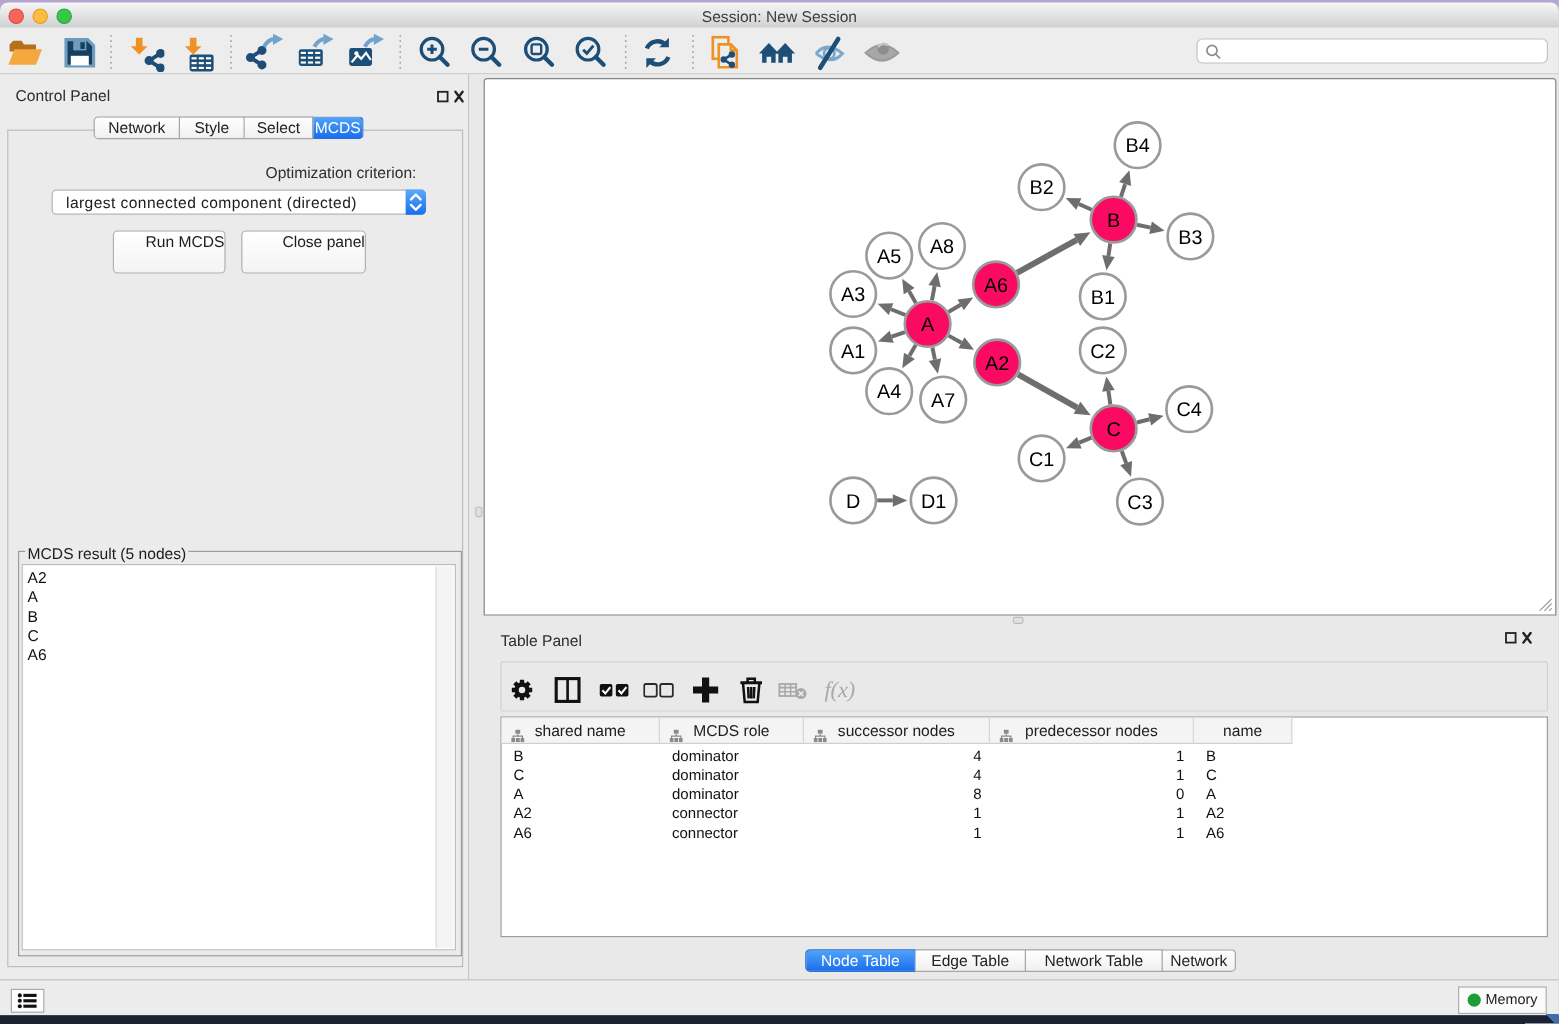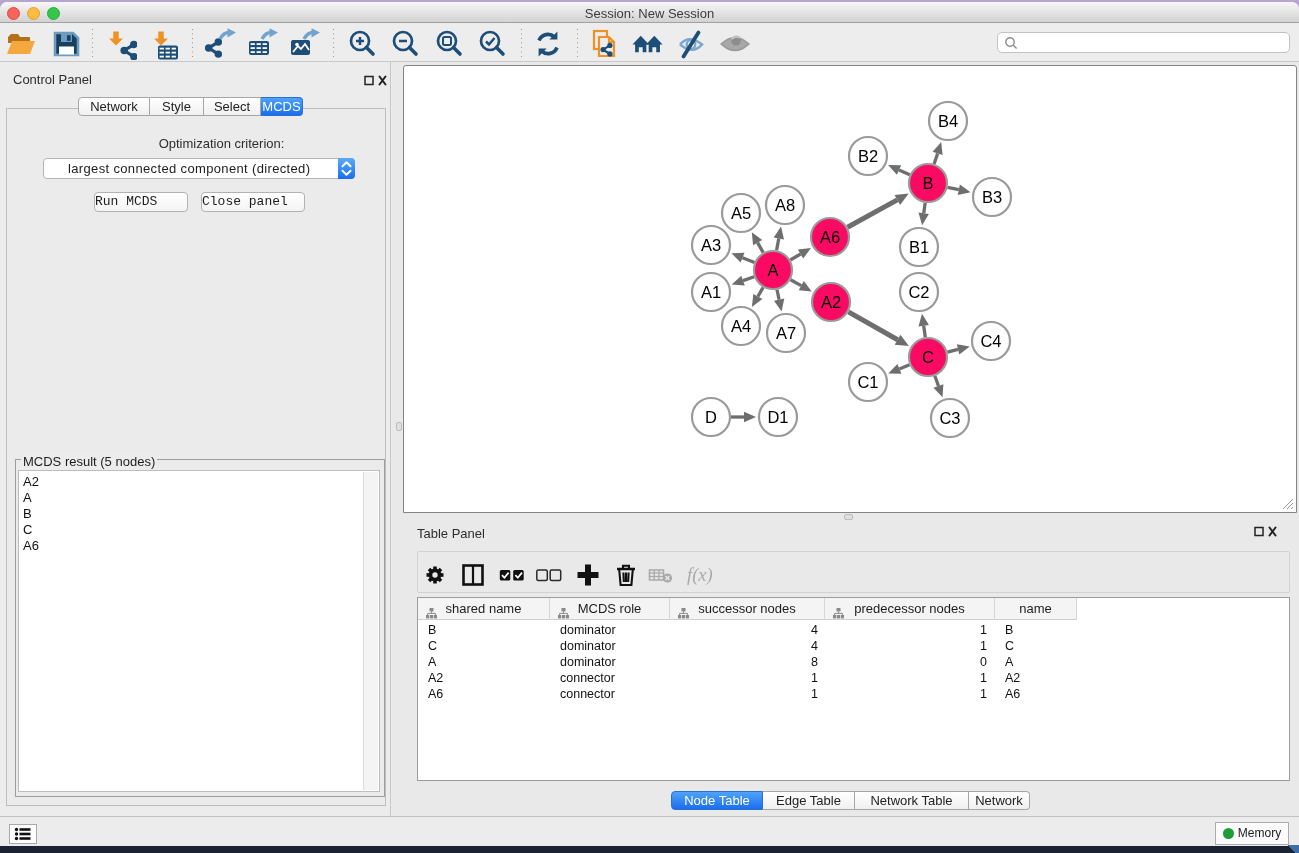--- a/index.html
+++ b/index.html
@@ -14,24 +14,24 @@
 #toolbar { position:absolute; left:0; top:21px; width:100%; height:39px; background:#ededed; border-bottom:1px solid #c9c9c9; }
 .tsep { position:absolute; top:6px; height:29px; width:1px; background-image:linear-gradient(#8f8f8f 28%, transparent 28%); background-size:1px 4.5px; }
 .ticon { position:absolute; top:5px; width:32px; height:32px; }
 #searchbox { position:absolute; left:997px; top:9px; width:293px; height:21px; background:#fff; border:1px solid #c2c2c2; border-radius:5px; }
 #cpanel { position:absolute; left:0; top:60px; width:391px; height:754px; background:#ececec; border-right:1px solid #c6c6c6; }
 #cpanel .phead { position:absolute; left:13px; top:10px; font-size:13px; color:#2d2d2d; }
 .tab { height:19px; line-height:17px; font-size:13px; color:#222; background:linear-gradient(#ffffff,#f0f0f0); border:1px solid #a6a6a6; border-left:none; text-align:center; }
 .tab.first { border-left:1px solid #a6a6a6; border-radius:4px 0 0 4px; }
 .tab.last { border-radius:0 4px 4px 0; }
 .tab.sel { background:linear-gradient(#4fa3f8,#1a6eee); color:#fff; border-color:#2a6fd4; }
-#optlabel { position:absolute; left:0; width:347px; top:74px; text-align:center; font-size:13px; color:#2d2d2d;margin-left:48px; }
-#combo { position:absolute; left:43px; top:96px; width:312px; height:21px; background:#fff; border:1px solid #b5b5b5; border-radius:4px; font-size:13px; letter-spacing:0.35px; color:#1c1c1c; line-height:19px; padding-left:24px; }
+#optlabel { position:absolute; left:0; width:347px; top:74px; text-align:right; font-size:13px; color:#2d2d2d; }
+#combo { position:absolute; left:43px; top:96px; width:312px; height:21px; background:#fff; border:1px solid #b5b5b5; border-radius:4px; font-size:13px; letter-spacing:0.35px; color:#1c1c1c; line-height:19px; padding-left:11px; }
 #combo .spin { position:absolute; right:-1px; top:-1px; width:17px; height:21px; border-radius:0 4px 4px 0; background:linear-gradient(#5aaaf9,#176fee); }
-.btn { position:absolute; height:20px; background:linear-gradient(#ffffff,#f4f4f4); border:1px solid #b2b2b2; border-radius:4px; font-size:13px; color:#1c1c1c; text-align:left; line-height:18px;font-family:Liberation Mono, monospace; }
+.btn { position:absolute; height:36px; background:linear-gradient(#ffffff,#f4f4f4); border:1px solid #b2b2b2; border-radius:4px; font-size:13px; color:#1c1c1c; text-align:right; line-height:18px; }
 #fieldset { position:absolute; left:15px; top:397px; width:370px; height:338px; border:1px solid #9d9d9d; }
 #fieldlegend { position:absolute; left:21px; top:392px; background:#ececec; font-size:13px; color:#1d1d1d; padding:0 2px; }
 #listbox { position:absolute; left:18px; top:408px; width:362px; height:322px; background:#fff; border:1px solid #bdbdbd; font-size:13px; color:#111; }
 #listbox .it { height:16px; line-height:16px; padding-left:4px; }
 #listbox .sb { position:absolute; right:1px; top:1px; width:15px; height:318px; background:#f4f4f4; border-left:1px solid #dcdcdc; }
 #rightarea { position:absolute; left:392px; top:60px; width:907px; height:754px; background:#e9e9e9; }
 #netwin { position:absolute; left:11px; top:3px; width:894px; height:448px; background:#fff; border:1px solid #848484; border-radius:3px 3px 0 0; }
 #nettitle { position:absolute; left:0; top:0; width:100%; height:20px; background:linear-gradient(#f5f5f5,#d4d4d4); border-bottom:1px solid #9a9a9a; border-radius:4px 4px 0 0; }
 #nettitle .title { position:absolute; left:0; right:0; top:3px; text-align:center; font-size:13px; color:#3a3a3a; }
 .tl2 { position:absolute; top:2px; width:12px; height:12px; border-radius:50%; }

